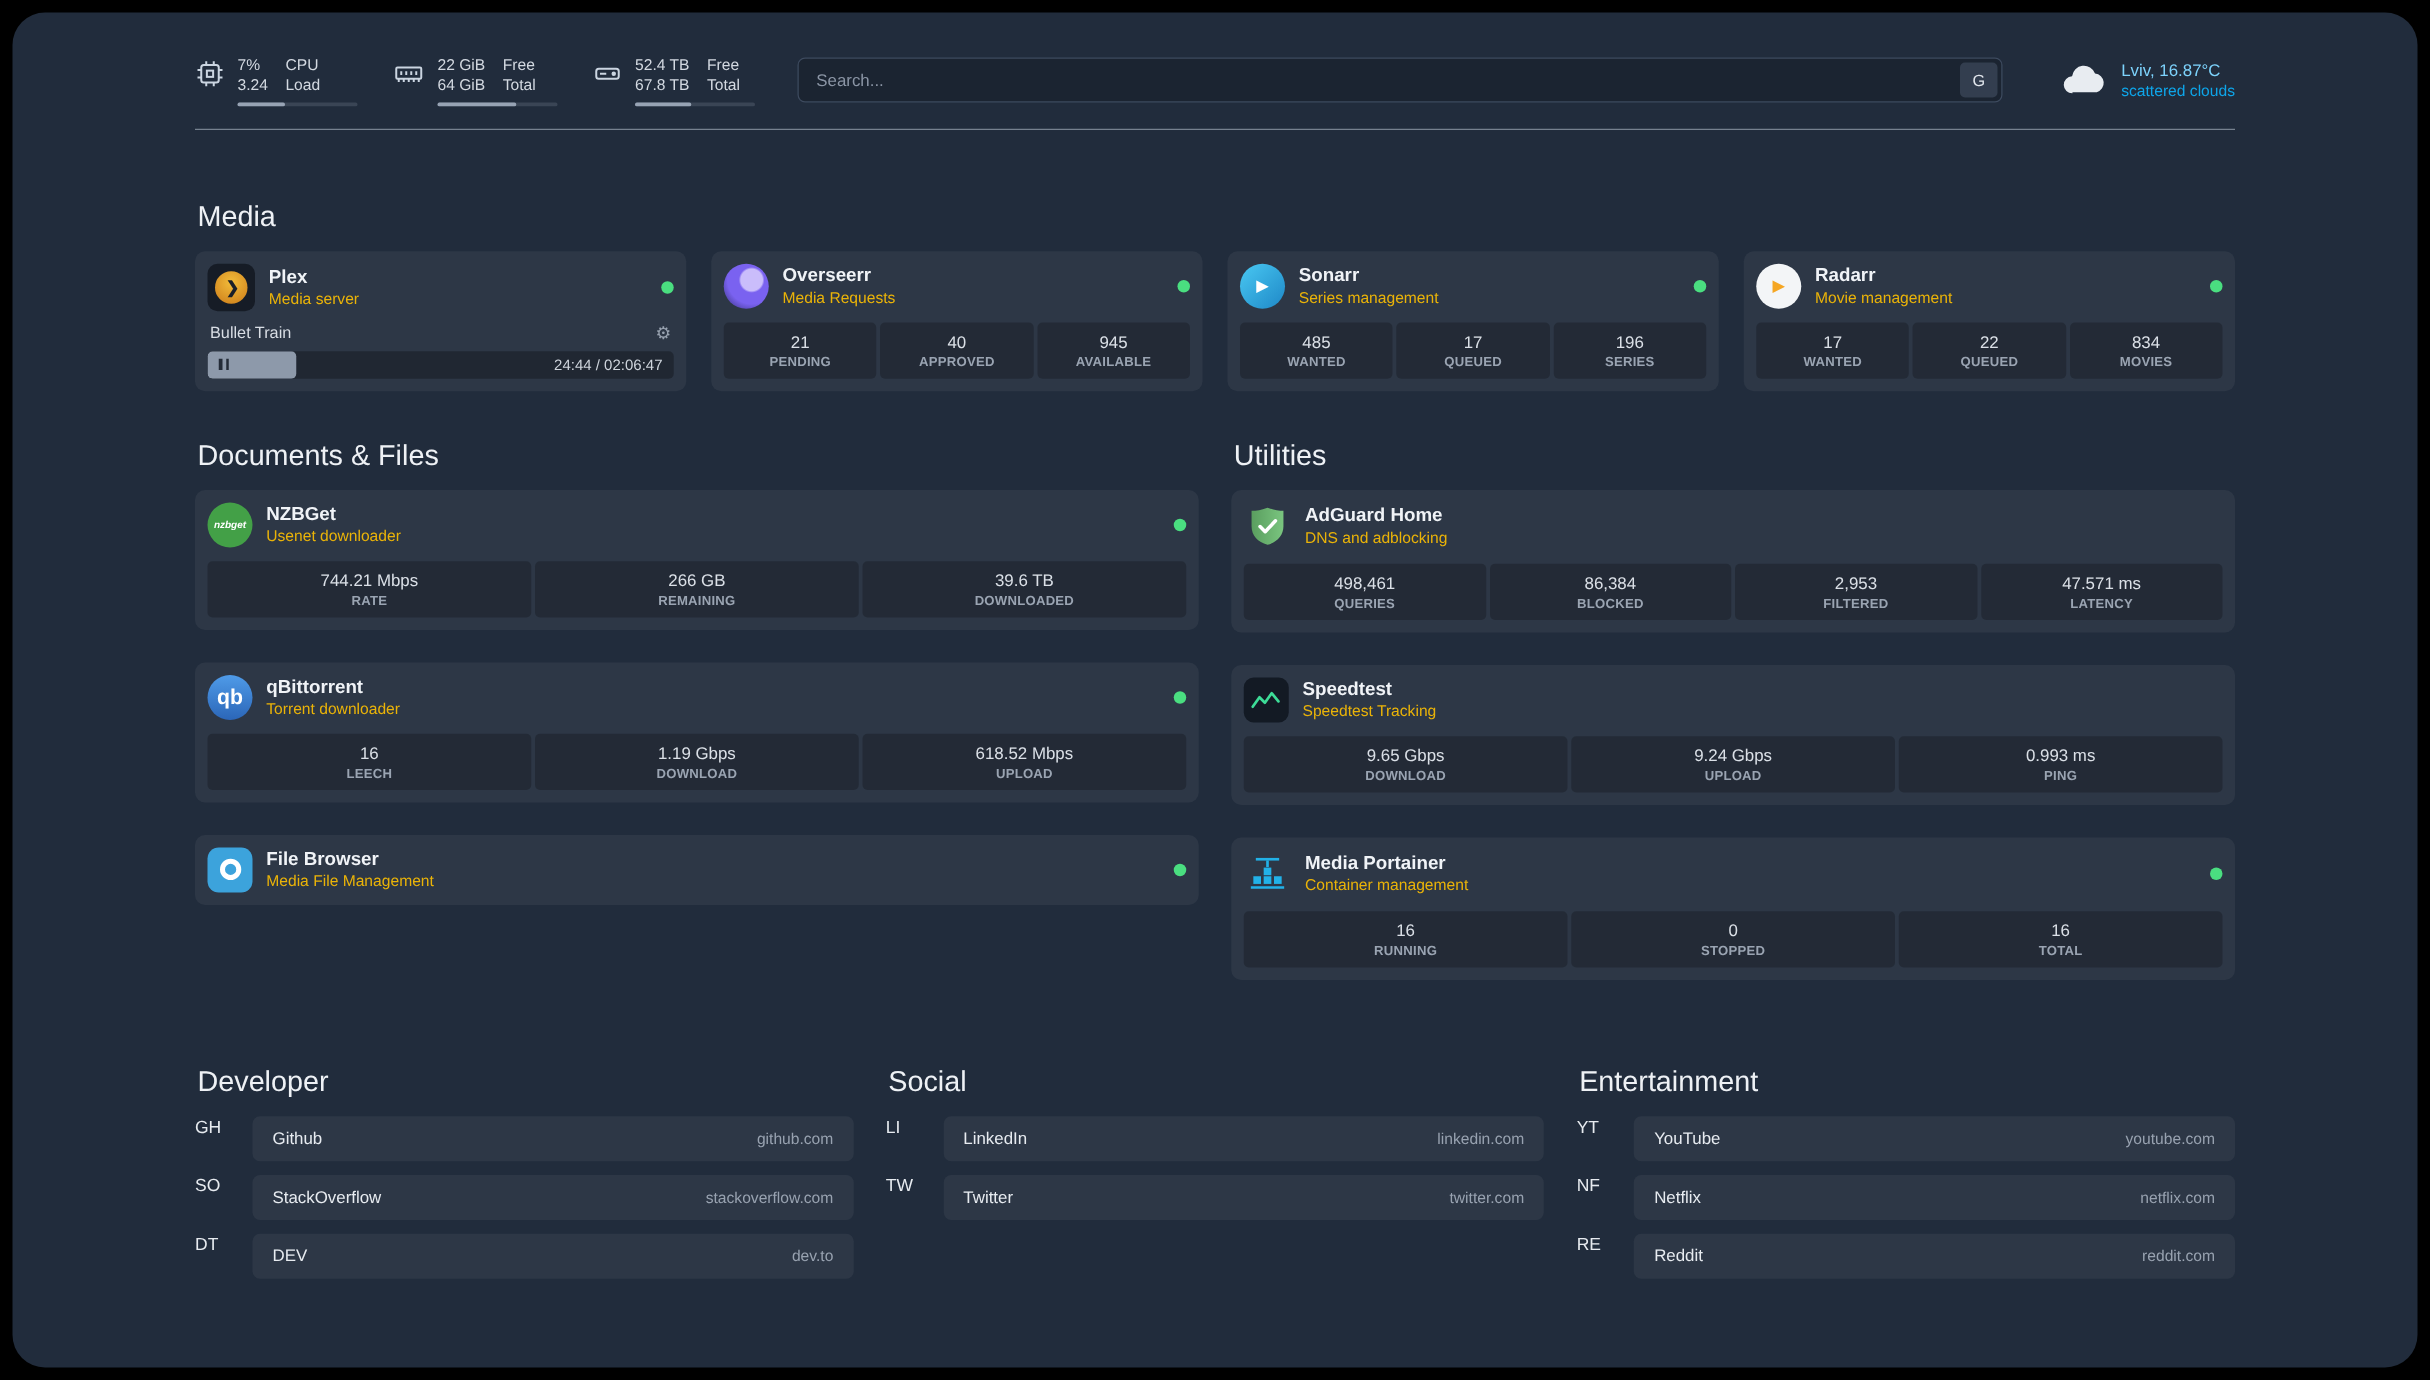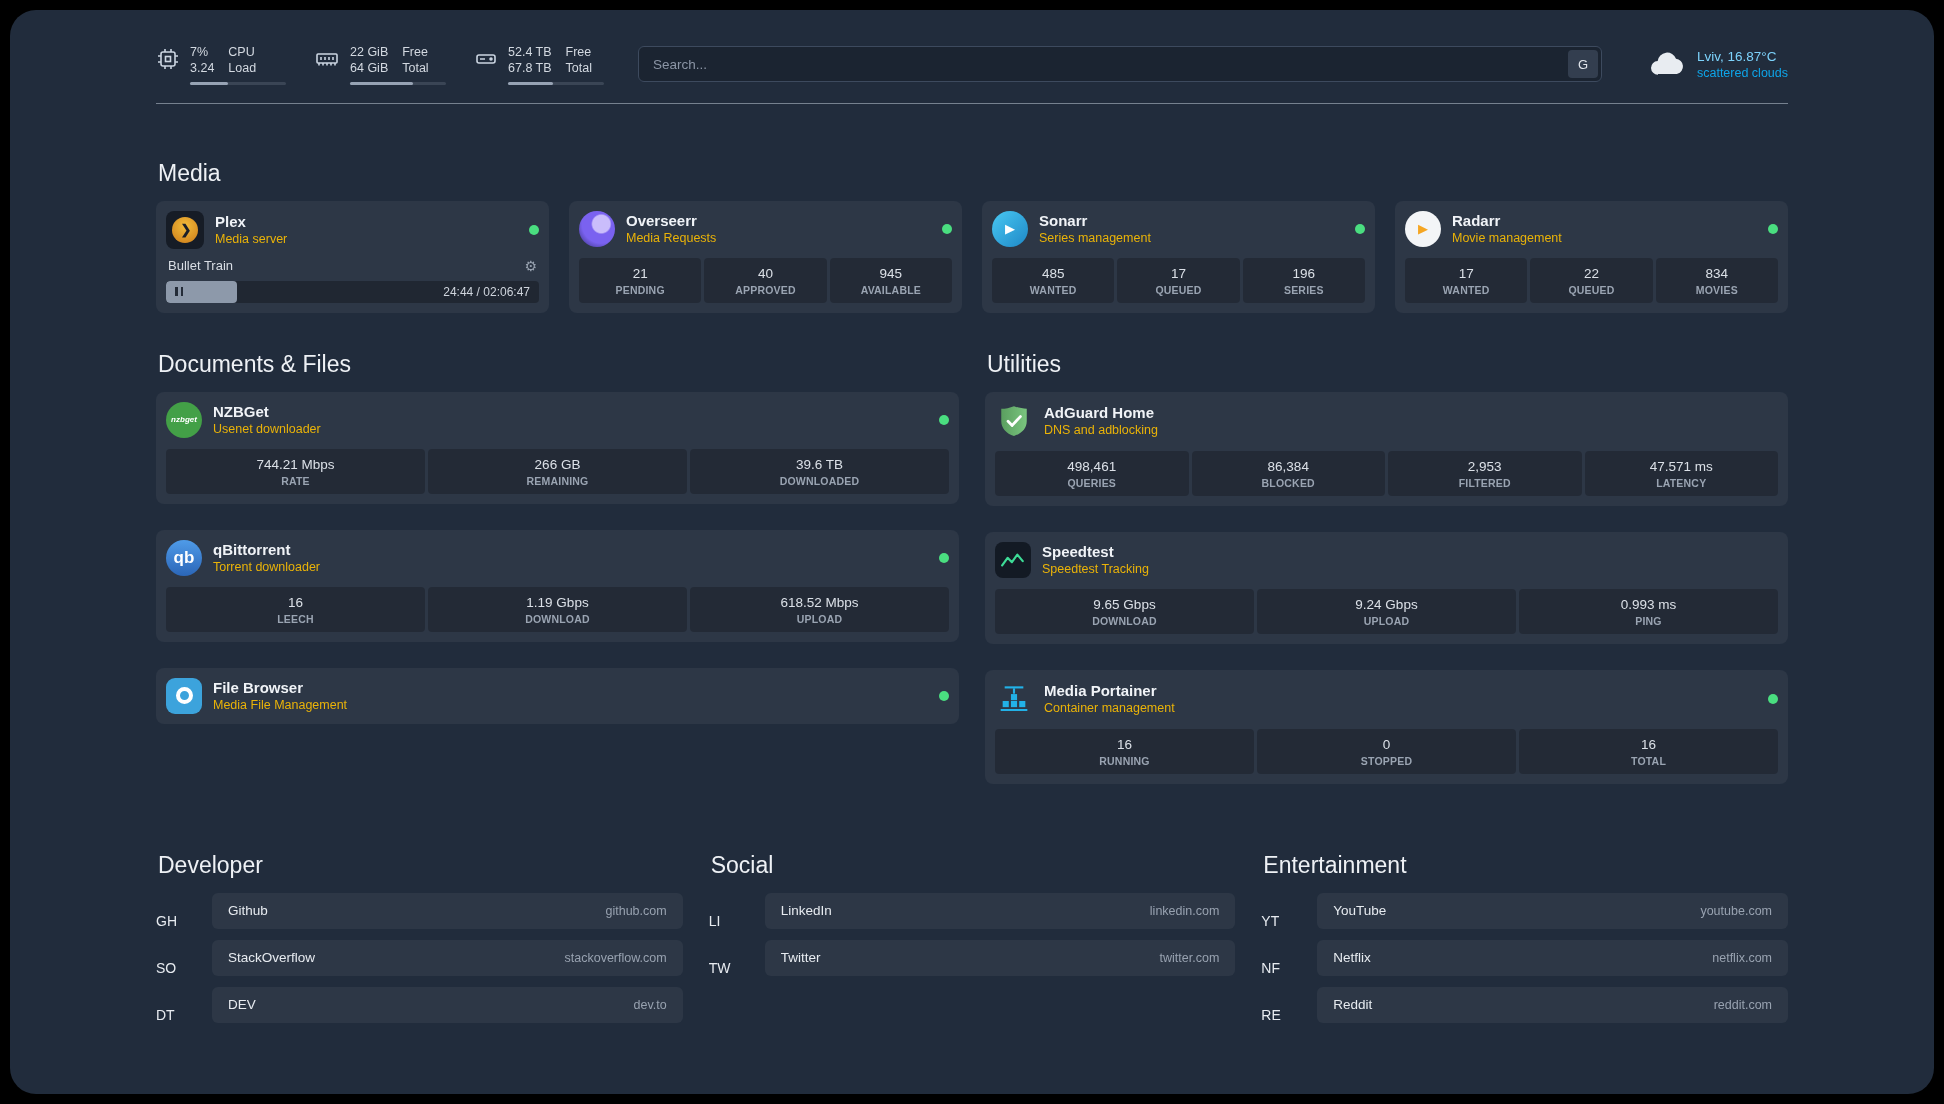--- a/index.html
+++ b/index.html
@@ -67,21 +67,21 @@
   .plex-track { display:flex; align-items:center; justify-content:space-between; margin-top:9px; padding:0 2px; }
   .plex-title { font-size:13px; color:#d9dee5; }
   .gear { color:#98a2b0; font-size:14px; cursor:pointer; }
   .plex-bar { margin-top:7px; height:22px; background:rgba(0,0,0,0.28); border-radius:4px; position:relative; overflow:hidden; }
   .plex-fill { position:absolute; left:0; top:0; bottom:0; background:#8d99aa; border-radius:4px; display:flex; align-items:center; padding-left:9px; gap:3px; }
   .pause-bar { display:inline-block; width:2.5px; height:9px; background:#242c38; }
   .plex-time { position:absolute; right:9px; top:0; bottom:0; display:flex; align-items:center; font-size:12px; color:#cfd5dd; }
 
   
   .bookmarks { margin-top:68px; display:grid; grid-template-columns:1fr 1fr 1fr; gap:26px; }
-  .bm-row { display:flex; align-items:flex-end; margin-bottom:11px;gap:10px; }
+  .bm-row { display:flex; align-items:flex-start; margin-bottom:11px; }
   .bm-abbr { width:46px; font-size:14px; color:#e7ebf0; flex:none; }
   .bm-pill { flex:1; height:36px; background:rgba(255,255,255,0.055); border-radius:6px; display:flex; align-items:center; justify-content:space-between; padding:0 16px; cursor:pointer; }
   .bm-name { font-size:13.5px; color:#e7ebf0; }
   .bm-url { font-size:12.5px; color:#98a2b0; }
 </style>
 </head>
 <body>
 
 <div class="screen">
   <div class="container">

